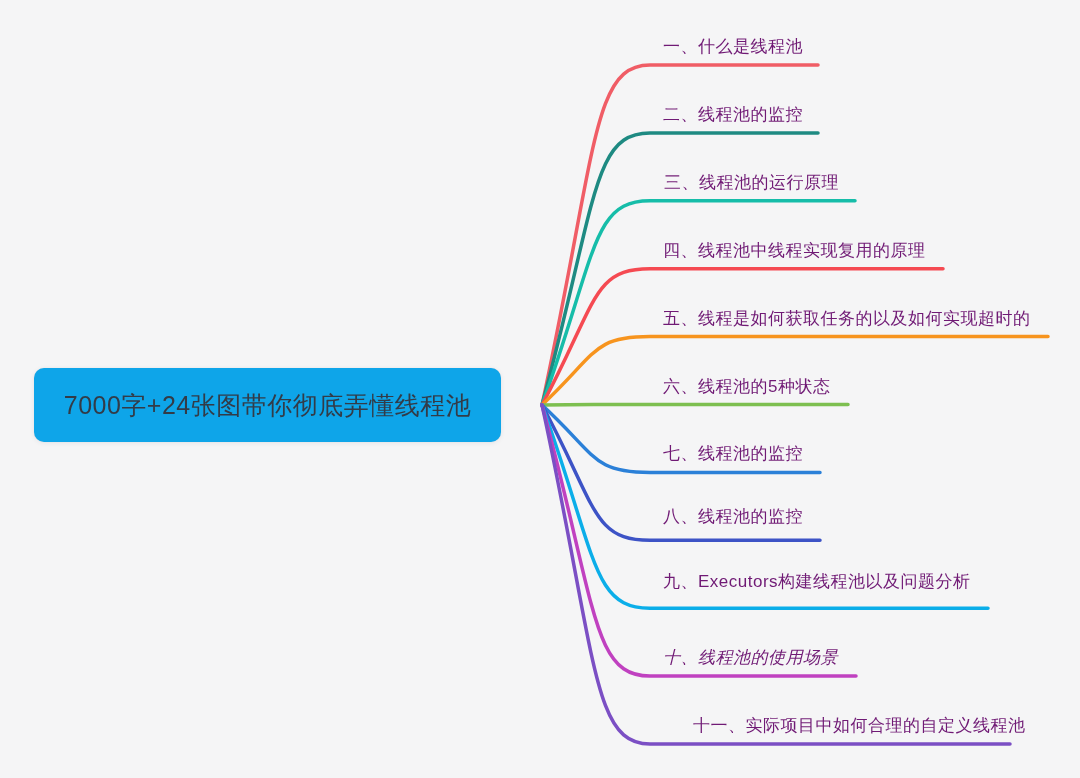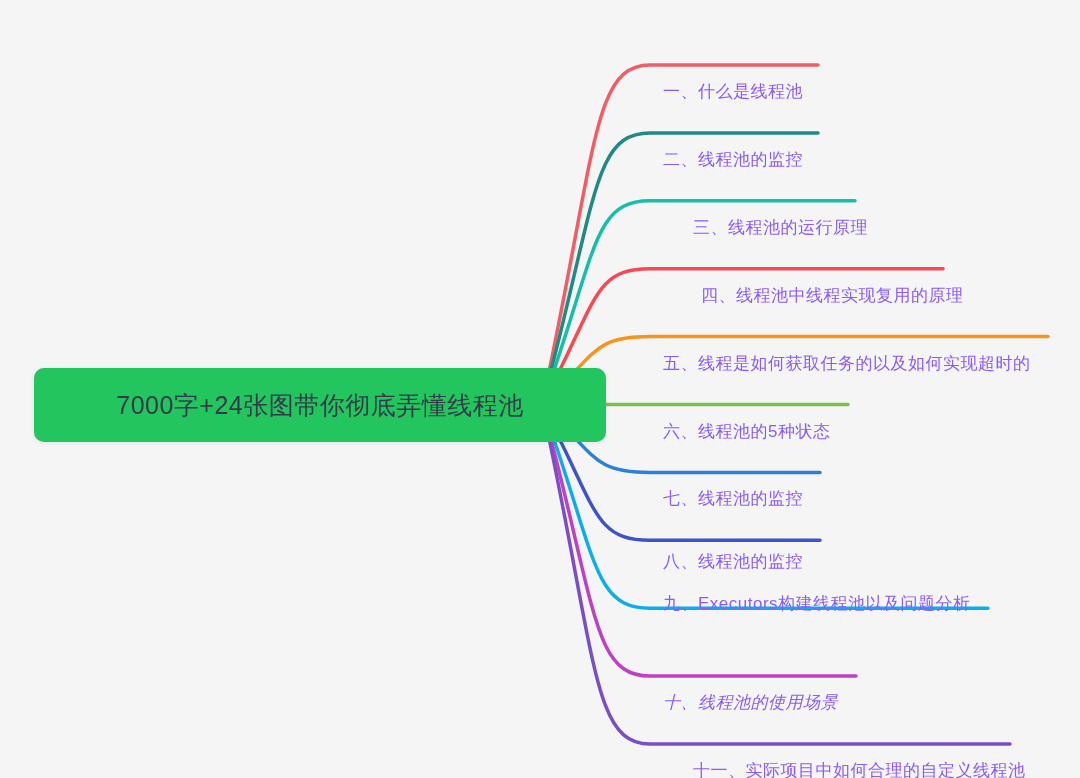--- a/index.html
+++ b/index.html
@@ -20,46 +20,45 @@
     left: 0;
     top: 0;
     width: 1080px;
     height: 778px;
     display: block;
   }
   .topic {
     position: absolute;
     left: 34px;
     top: 368px;
-    width: 572px;
+    width: 467px;
     height: 74px;
-    background: #22c55e;
+    background: #0ea5e9;
     border-radius: 10px;
     box-shadow: 0 1px 5px rgba(40,44,60,0.08), 0 0 1px rgba(40,44,60,0.10);
     display: flex;
     align-items: center;
     justify-content: center;
     z-index: 2;
   }
   .topic-label {
     font-size: 25px;
     letter-spacing: 0.5px;
     color: #333b47;
     white-space: nowrap;
   }
   .branch-label {
     position: absolute;
     height: 24px;
     line-height: 24px;
     font-size: 17px;
     letter-spacing: 0.5px;
-    color: #8b5cf6;
+    color: #701a75;
     white-space: nowrap;
     z-index: 1;
-    margin-top: 45px;
   }
 </style>
 </head>
 <body>
 
 <div class="canvas">
   <svg id="links" xmlns="http://www.w3.org/2000/svg" viewBox="0 0 1080 778">
       <path d="M 542 405 C 597 150, 592 65, 650 65 L 818 65" fill="none" stroke="#f05d66" stroke-width="3.5" stroke-linecap="round"></path>
       <path d="M 542 405 C 597 200.92499999999998, 592 132.9, 650 132.9 L 818 132.9" fill="none" stroke="#1e8a82" stroke-width="3.5" stroke-linecap="round"></path>
       <path d="M 542 405 C 597 251.85000000000002, 592 200.8, 650 200.8 L 855 200.8" fill="none" stroke="#16bda9" stroke-width="3.5" stroke-linecap="round"></path>
@@ -73,23 +72,23 @@
       <path d="M 542 405 C 597 659.25, 592 744, 650 744 L 1010 744" fill="none" stroke="#7b4fc4" stroke-width="3.5" stroke-linecap="round"></path>
     </svg>
 
   <div class="topic">
     <span class="topic-label">7000字+24张图带你彻底弄懂线程池</span>
   </div>
 
   <div id="labels">
       <div class="branch-label" style="left: 663px; top: 35px;">一、什么是线程池</div>
       <div class="branch-label" style="left: 663px; top: 102.9px;">二、线程池的监控</div>
-      <div class="branch-label" style="left: 693px; top: 170.8px; font-family: Liberation Serif, serif;">三、线程池的运行原理</div>
-      <div class="branch-label" style="left: 701px; top: 238.7px;">四、线程池中线程实现复用的原理</div>
+      <div class="branch-label" style="left: 664px; top: 170.8px; font-family: Liberation Serif, serif;">三、线程池的运行原理</div>
+      <div class="branch-label" style="left: 663px; top: 238.7px;">四、线程池中线程实现复用的原理</div>
       <div class="branch-label" style="left: 663px; top: 306.6px;">五、线程是如何获取任务的以及如何实现超时的</div>
       <div class="branch-label" style="left: 663px; top: 374.5px; text-align: right;">六、线程池的5种状态</div>
       <div class="branch-label" style="left: 663px; top: 442.4px;">七、线程池的监控</div>
       <div class="branch-label" style="left: 663px; top: 505px; font-family: Liberation Serif, serif;">八、线程池的监控</div>
-      <div class="branch-label" style="left: 663px; top: 547px;">九、Executors构建线程池以及问题分析</div>
+      <div class="branch-label" style="left: 663px; top: 570px;">九、Executors构建线程池以及问题分析</div>
       <div class="branch-label" style="left: 663px; top: 646.1px; font-style: italic;">十、线程池的使用场景</div>
       <div class="branch-label" style="left: 693px; top: 714px;">十一、实际项目中如何合理的自定义线程池</div>
     </div>
 </div>
 
 </body></html>

